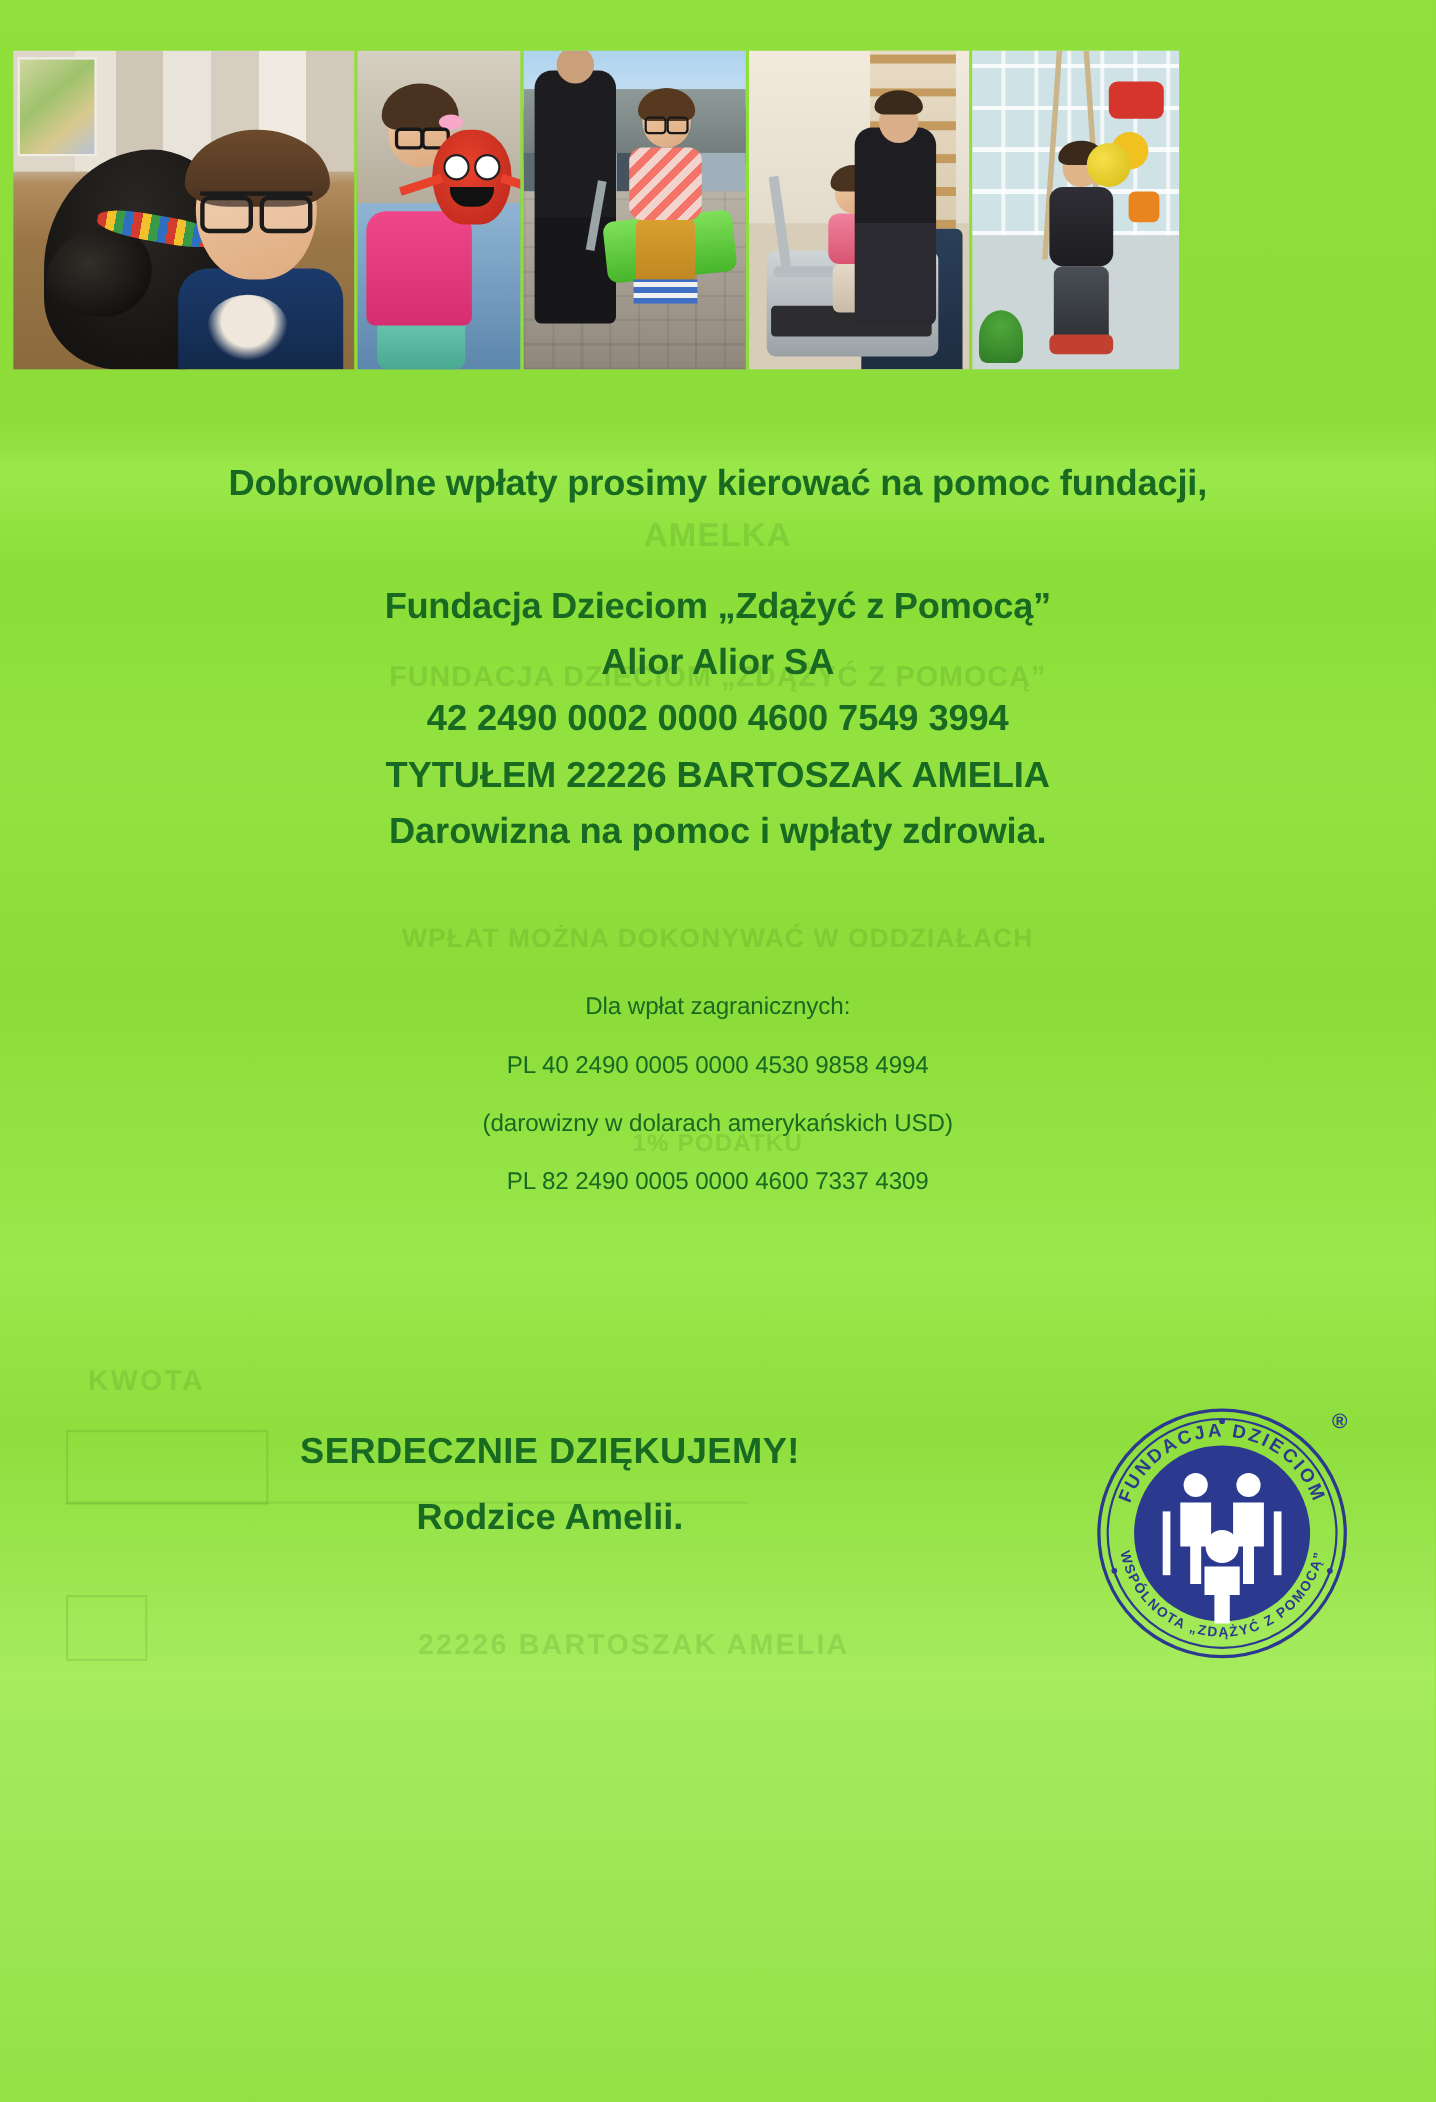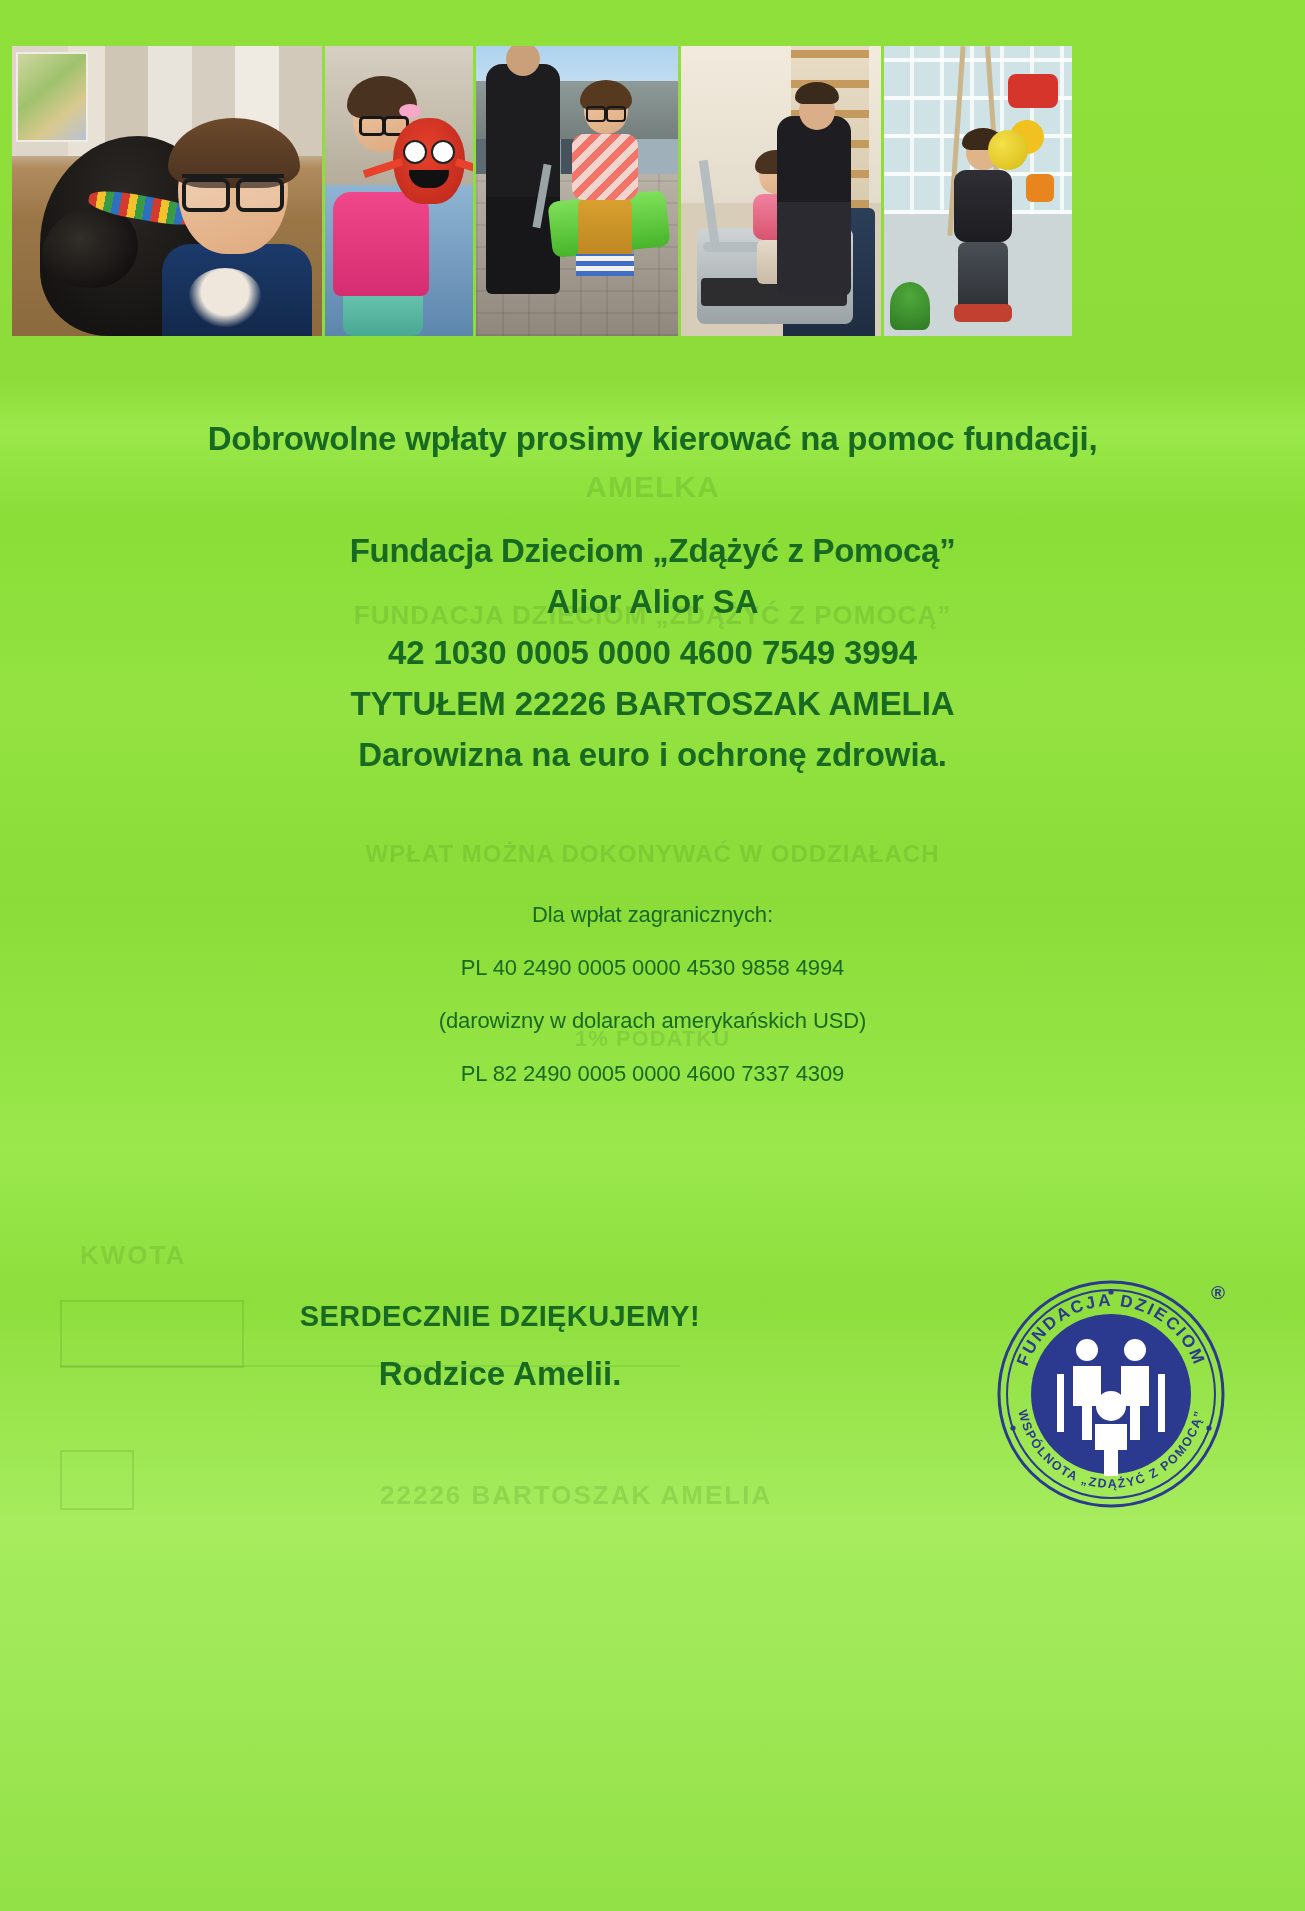--- a/index.html
+++ b/index.html
@@ -256,21 +256,21 @@
     letter-spacing: -0.1px;
   }
 
   .thanks-block {
     top: 1300px;
     left: 0;
     width: 1000px;
     text-align: center;
   }
   .thanks-block .line1 {
-    font-size: 29px;
+    font-size: 33px;
     font-weight: 700;
     letter-spacing: 0.4px;
     color: #186a22;
   }
   .thanks-block .line2 {
     margin-top: 22px;
     font-size: 33px;
     font-weight: 700;
     color: #186a22;
   }
@@ -419,23 +419,23 @@
       <div class="plant"></div>
     </div>
 
   </div>
 
   <div class="text-wrap lead">Dobrowolne wpłaty prosimy kierować na pomoc fundacji,</div>
 
   <div class="text-wrap bank-block">
     <div class="line org">Fundacja Dzieciom „Zdążyć z Pomocą”</div>
     <div class="line">Alior Alior SA</div>
-    <div class="line">42 1030 0005 0000 4600 7549 3994</div>
+    <div class="line">42 2490 0002 0000 4600 7549 3994</div>
     <div class="line">TYTUŁEM 22226 BARTOSZAK AMELIA</div>
-    <div class="line">Darowizna na euro i ochronę zdrowia.</div>
+    <div class="line">Darowizna na pomoc i wpłaty zdrowia.</div>
   </div>
 
   <div class="text-wrap foreign-block">
     <div class="line">Dla wpłat zagranicznych:</div>
     <div class="line">PL 40 2490 0005 0000 4530 9858 4994</div>
     <div class="line">(darowizny w dolarach amerykańskich USD)</div>
     <div class="line">PL 82 2490 0005 0000 4600 7337 4309</div>
   </div>
 
   <div class="text-wrap thanks-block">

